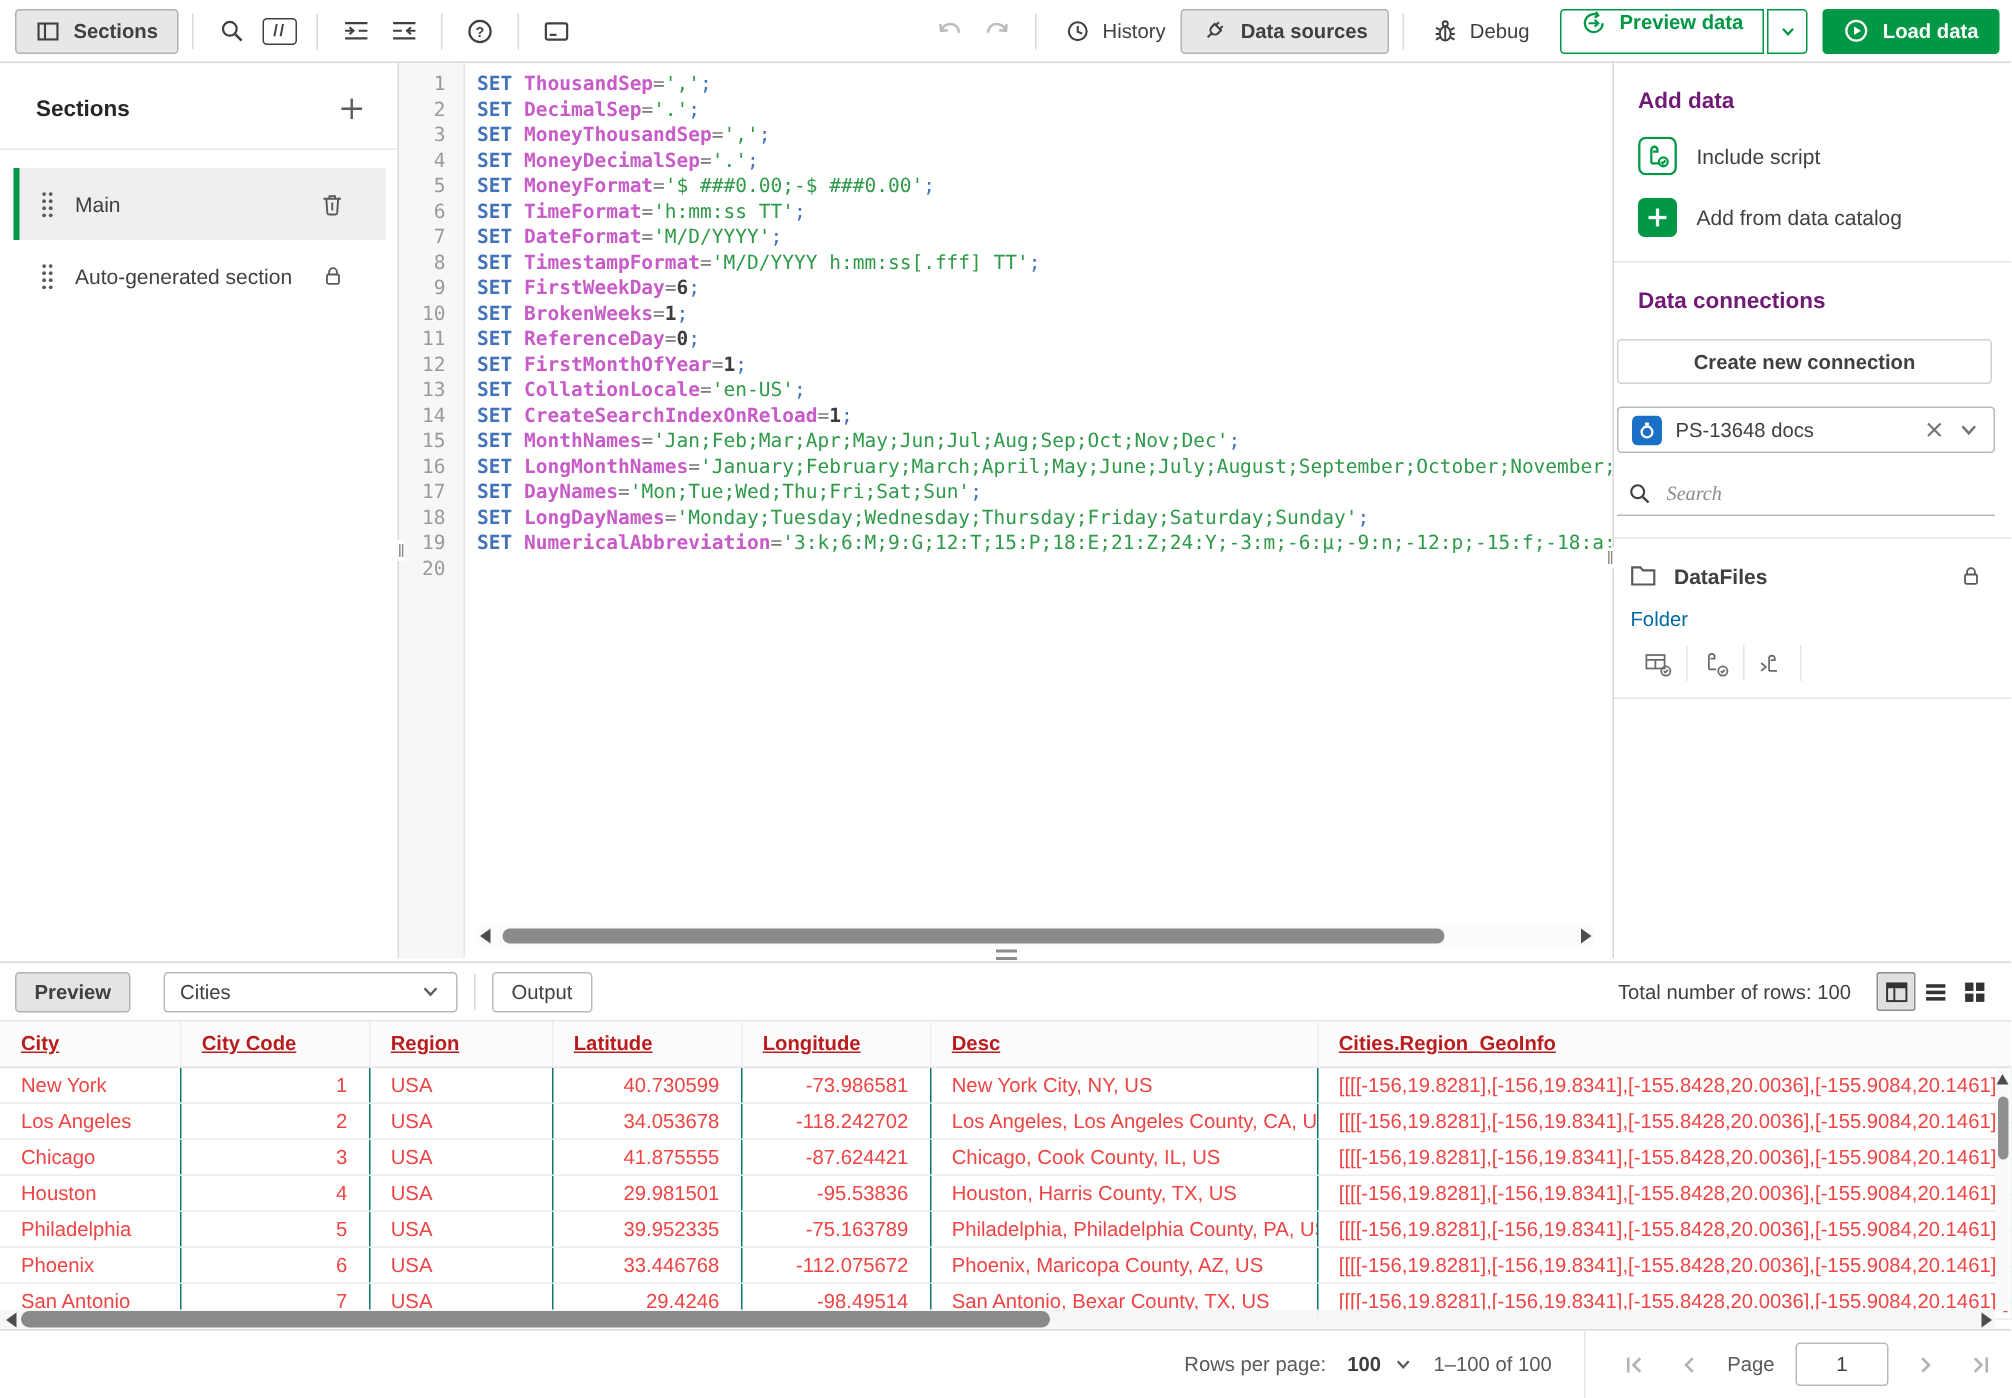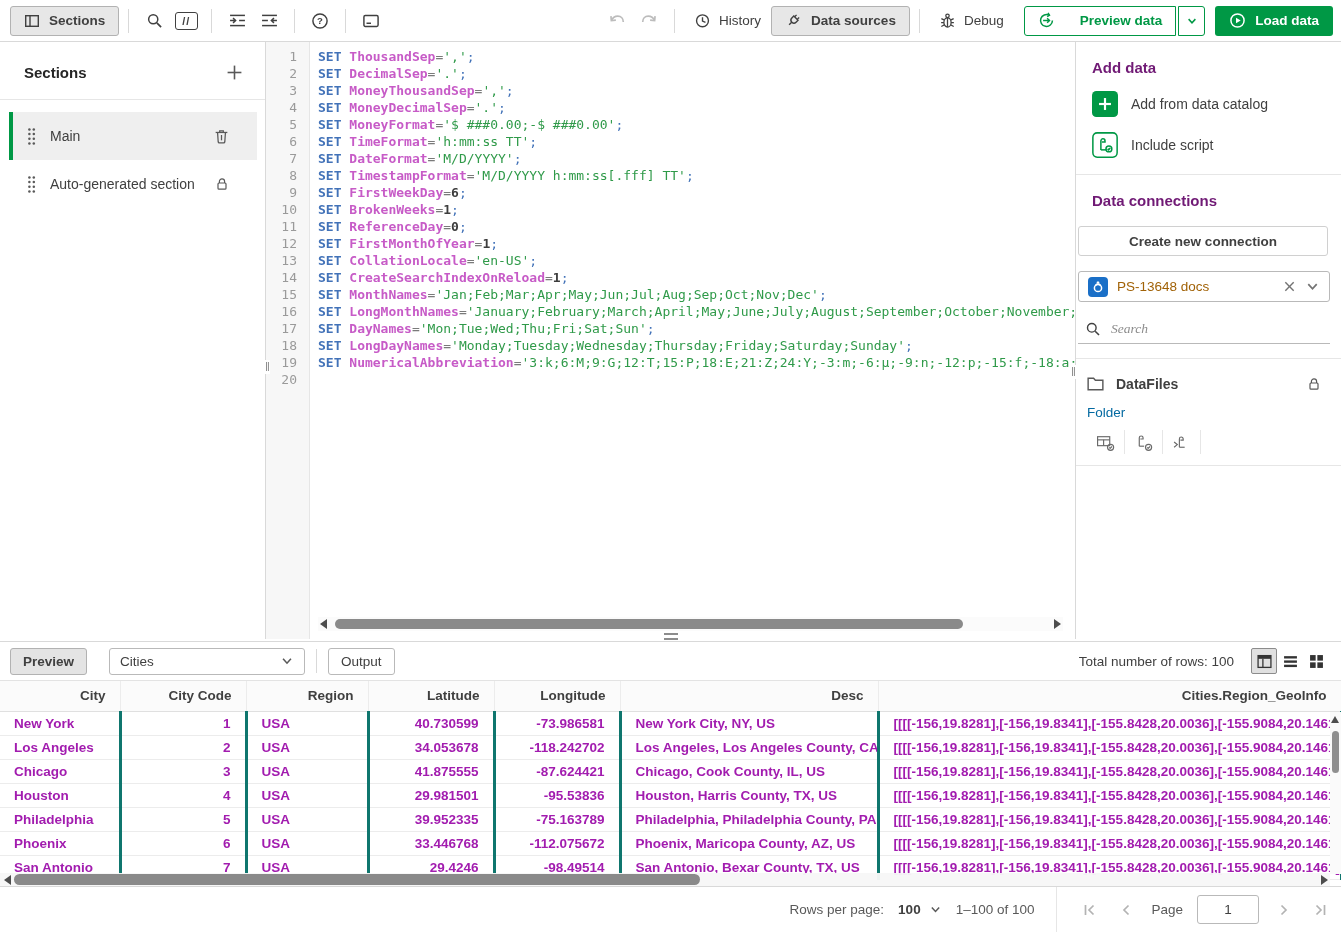--- a/index.html
+++ b/index.html
@@ -11,21 +11,21 @@
   
   .topbar { height:42px; border-bottom:1px solid #d9d9d9; display:flex; align-items:center; justify-content:space-between; padding:0 8px 0 10px; background:#fff; }
   .tb-group { display:flex; align-items:center; }
   .vdiv { width:1px; height:24px; background:#d9d9d9; margin:0 9px; }
   .tb-btn { display:flex; align-items:center; gap:9px; height:30px; padding:0 13px; border-radius:3px; font-size:13.5px; font-weight:600; color:#404040; }
   .tb-btn.active { background:#e7e7e7; border:1px solid #b2b2b2; }
   .icon-btn { display:flex; align-items:center; justify-content:center; width:32px; height:30px; border-radius:3px; color:#404040; }
   .icon-btn.disabled { color:#bcbcbc; }
   .cmt-box { border:1.4px solid #404040; border-radius:3px; width:23px; height:18px; font-size:11px; font-weight:700; display:flex; align-items:center; justify-content:center; letter-spacing:1px; }
   .txt-btn { display:flex; align-items:center; gap:8px; height:30px; padding:0 10px; font-size:13.5px; color:#404040; }
-  .pd-main { display:flex; align-items:center; gap:25px; height:30px; padding:0 13px; border:1px solid #009845; border-radius:3px 0 0 3px; color:#009845; font-weight:600; font-size:13.5px; background:#fff; }
+  .pd-main { display:flex; gap:9px; height:30px; padding:0 13px; border:1px solid #009845; border-radius:3px 0 0 3px; color:#009845; font-weight:600; font-size:13.5px; background:#fff; }
   .pd-caret { width:27px; height:30px; border:1px solid #009845; border-radius:0 3px 3px 0; margin-left:2px; display:flex; align-items:center; justify-content:center; background:#fff; }
   .load-btn { display:flex; align-items:center; gap:9px; height:30px; padding:0 14px; background:#009845; border-radius:3px; color:#fff; font-weight:600; font-size:13.5px; margin-left:10px; }
 
   
   .workspace { display:flex; height:597px; position:relative; }
 
   
   .sidebar { width:266px; border-right:1px solid #d9d9d9; position:relative; flex:none; background:#fff; }
   .sb-head { display:flex; align-items:center; justify-content:space-between; padding:22px 22px 18px 24px; }
   .sb-title { font-size:15px; font-weight:700; color:#262626; }
@@ -58,21 +58,21 @@
   .tri-l { left:2px; border-top:5px solid transparent; border-bottom:5px solid transparent; border-right:7px solid #4d4d4d; }
   .tri-r { right:2px; border-top:5px solid transparent; border-bottom:5px solid transparent; border-left:7px solid #4d4d4d; }
 
   
   .rightpanel { width:266px; flex:none; border-left:1px solid #d9d9d9; position:relative; background:#fff; font-size:14px; }
   .rp-title { font-size:15px; font-weight:700; color:#701a75; margin:17px 16px 0; }
   .rp-row { display:flex; align-items:center; gap:13px; margin:15px 16px 0; color:#404040; cursor:pointer; }
   .rp-div { border-top:1px solid #e6e6e6; margin-top:16px; }
   .create-conn { display:block; width:calc(100% - 15px); margin:17px 13px 0 2px; height:30px; border:1px solid #d0d0d0; border-radius:3px; background:#fff; font-size:13.5px; font-weight:600; color:#404040; }
   .conn-select { margin:15px 11px 0 2px; height:31px; border:1px solid #b9b9b9; border-radius:3px; display:flex; align-items:center; gap:9px; padding:0 9px; cursor:pointer; }
-  .conn-name { font-size:13.5px; color:#a16207; flex:1; }
+  .conn-name { font-size:13.5px; color:#404040; flex:1; }
   .search-row { margin:13px 11px 0 2px; height:29px; border-bottom:1px solid #b9b9b9; display:flex; align-items:center; gap:10px; padding:0 7px; }
   .search-row input { border:none; outline:none; width:100%; font-size:13.5px; font-family:Liberation Serif, serif; color:#6d28d9; }
   .search-row input::placeholder { color:#8c8c8c; font-style:italic; }
   .file-row { margin:9px 11px 0 2px; height:31px; display:flex; align-items:center; gap:11px; padding:0 8px; cursor:pointer; }
   .file-name { font-weight:600; font-size:14px; color:#404040; }
   .file-lock { margin-left:auto; color:#595959; }
   .folder-type { margin:6px 0 0 11px; color:#0369a1; font-size:13.5px; }
   .file-actions { display:flex; align-items:center; margin:8px 0 0 11px; height:28px; }
   .fa-btn { width:37px; display:flex; justify-content:center; color:#6a6a6a; }
   .fa-div { width:1px; height:24px; background:#e6e6e6; }
@@ -91,22 +91,22 @@
   .pv-select .chev { margin-left:auto; }
   .pv-toolbar .vdiv { margin:0 11px; }
   .total-rows { margin-left:auto; font-size:13.5px; color:#404040; }
   .view-toggle { display:flex; align-items:center; margin-left:17px; margin-right:2px; }
   .vt-btn { width:26px; height:26px; display:flex; align-items:center; justify-content:center; color:#333; border:1px solid transparent; border-radius:2px; }
   .vt-btn.active { background:#e0e0e0; border-color:#8c8c8c; }
 
   
   .table-wrap { height:206px; position:relative; overflow:hidden; border-top:1px solid #e3e3e3; }
   table { border-collapse:collapse; table-layout:fixed; width:1341px; font-size:13.5px; }
-  th { height:30px; text-align:right; padding:0 14px; font-weight:600; color:#404040; background:#fbfbfb; border-right:1px solid #ececec; border-bottom:1px solid #e0e0e0; white-space:nowrap; overflow:hidden; }
-  td { height:24px; padding:0 14px; color:#a21caf; border-right:3px solid #0f766e; border-bottom:1px solid #ececec; white-space:nowrap; overflow:hidden;font-weight:bold; }
+  th { height:30px; text-align:left; padding:0 14px; font-weight:600; color:#b91c1c; background:#fbfbfb; border-right:1px solid #ececec; border-bottom:1px solid #e0e0e0; white-space:nowrap; overflow:hidden;text-decoration:underline; }
+  td { height:24px; padding:0 14px; color:#ef4444; border-right:1px solid #0f766e; border-bottom:1px solid #ececec; white-space:nowrap; overflow:hidden; }
   td.al-right { text-align:right; }
   td.al-left  { text-align:left; }
   .vscroll { position:absolute; top:31px; right:0; bottom:12px; width:11px; background:#fafafa; }
   .vs-up { position:absolute; top:4px; left:1px; width:0; height:0; border-left:4.5px solid transparent; border-right:4.5px solid transparent; border-bottom:7px solid #4d4d4d; }
   .vs-thumb { position:absolute; top:19px; left:2px; width:7px; height:42px; background:#8f8f8f; border-radius:4px; }
   .t-hscroll { position:absolute; left:0; right:11px; bottom:0; height:13px; background:rgba(247,247,247,.96); }
   .t-hscroll .thumb { position:absolute; left:14px; width:686px; top:1px; height:11px; background:#8a8a8a; border-radius:6px; }
   .t-hscroll .tri { top:2px; }
 
   
@@ -368,40 +368,40 @@
         <div class="thumb"></div>
         <span class="tri tri-r"></span>
       </div>
     </section>
 
     <aside class="rightpanel">
       <h2 class="rp-title">Add data</h2>
 
       <div class="rp-row">
         <span>
-            <svg width="26" height="26" viewBox="0 0 24 24">
-              <rect width="24" height="24" rx="4" fill="#009845"></rect>
-              <line x1="12" y1="6.5" x2="12" y2="17.5" stroke="#fff" stroke-width="2"></line>
-              <line x1="6.5" y1="12" x2="17.5" y2="12" stroke="#fff" stroke-width="2"></line>
-            </svg>
-          </span>
-        <span>Add from data catalog</span>
-      </div>
-
-      <div class="rp-row">
-        <span>
             <svg width="26" height="26" viewBox="0 0 24 24" fill="none" stroke="#009845" stroke-width="1.4">
               <rect x="0.8" y="0.8" width="22.4" height="22.4" rx="4"></rect>
               <path d="M8.2 16.5 V8.2 a1.9 1.9 0 0 1 3.8 0 V9.3 h-2.8"></path>
               <path d="M8.2 16.5 h5"></path>
               <circle cx="15.6" cy="15.6" r="2.7"></circle>
               <polyline points="14.4,15.6 15.3,16.5 16.9,14.8"></polyline>
             </svg>
           </span>
         <span>Include script</span>
+      </div>
+
+      <div class="rp-row">
+        <span>
+            <svg width="26" height="26" viewBox="0 0 24 24">
+              <rect width="24" height="24" rx="4" fill="#009845"></rect>
+              <line x1="12" y1="6.5" x2="12" y2="17.5" stroke="#fff" stroke-width="2"></line>
+              <line x1="6.5" y1="12" x2="17.5" y2="12" stroke="#fff" stroke-width="2"></line>
+            </svg>
+          </span>
+        <span>Add from data catalog</span>
       </div>
 
       <div class="rp-div"></div>
 
       <h2 class="rp-title">Data connections</h2>
 
       <button class="create-conn">Create new connection</button>
 
       <div class="conn-select">
         <span>

